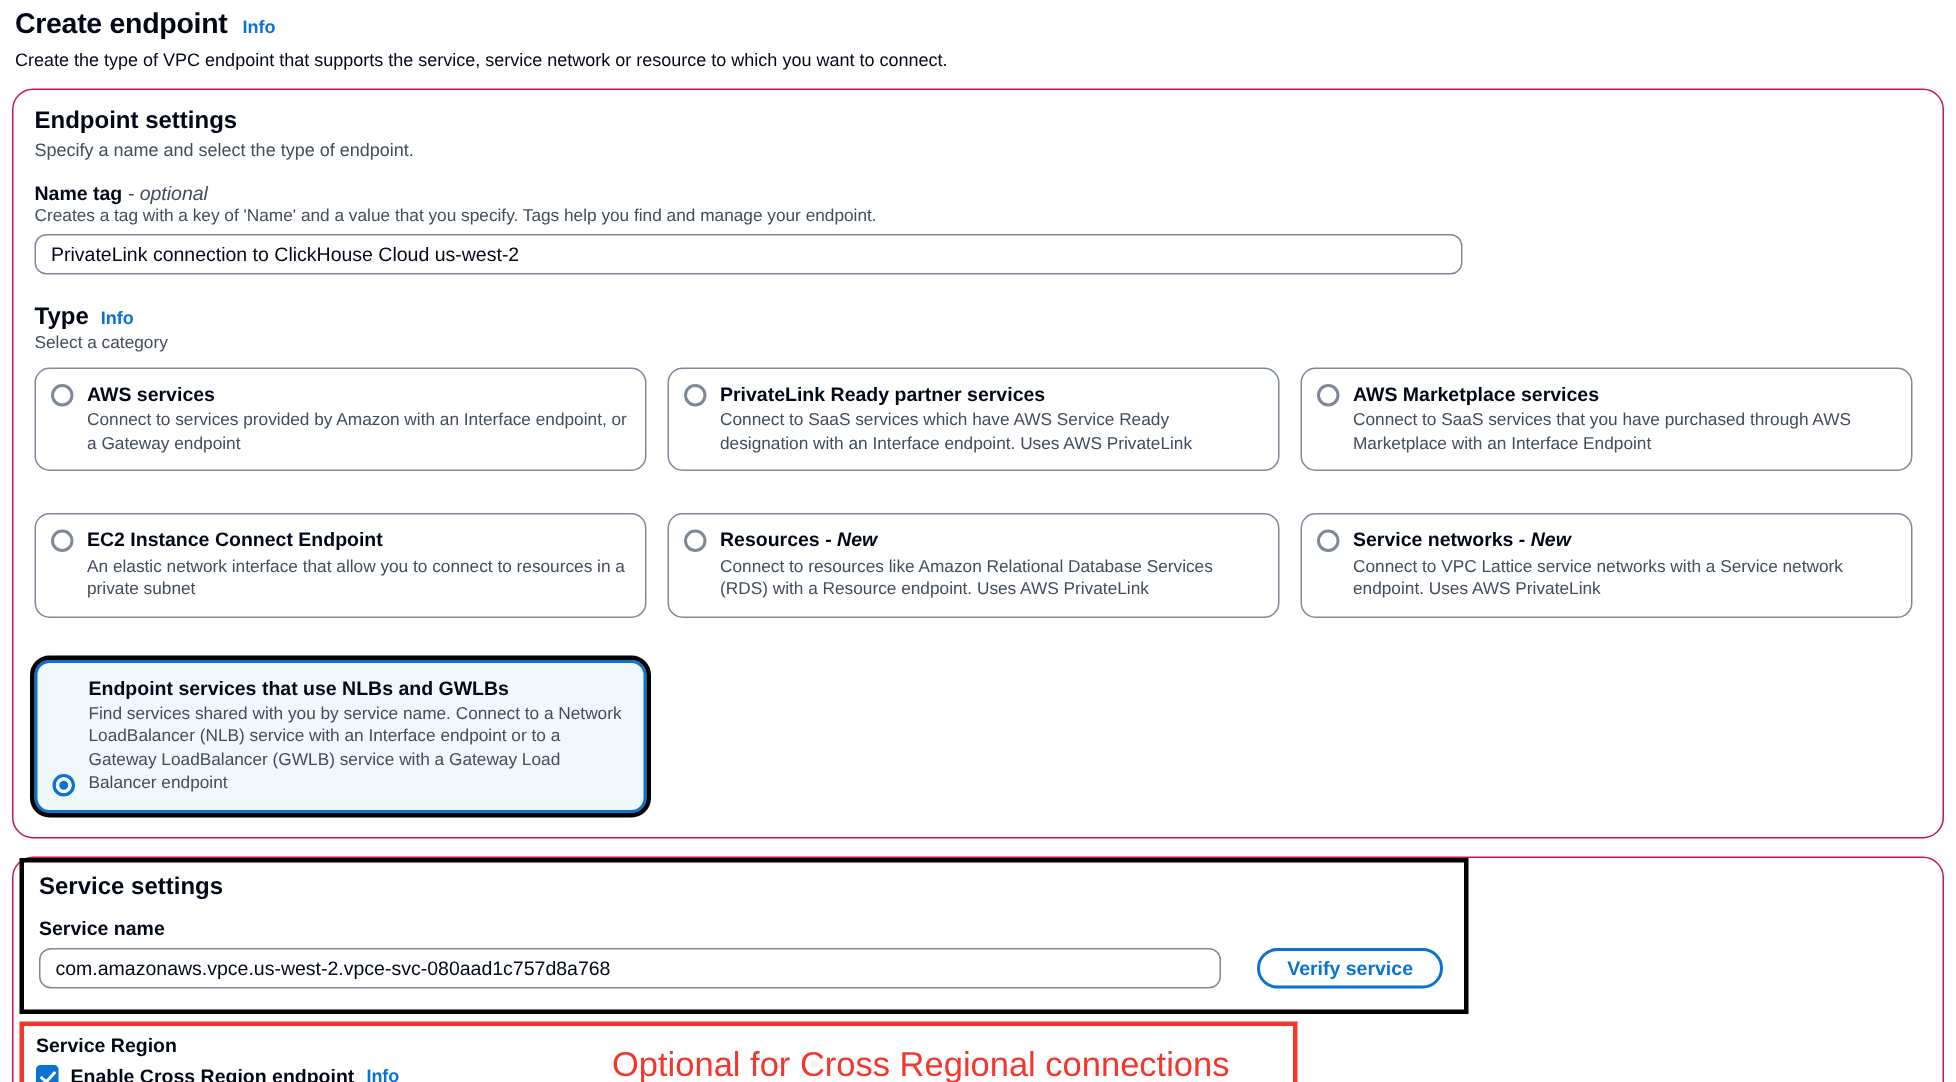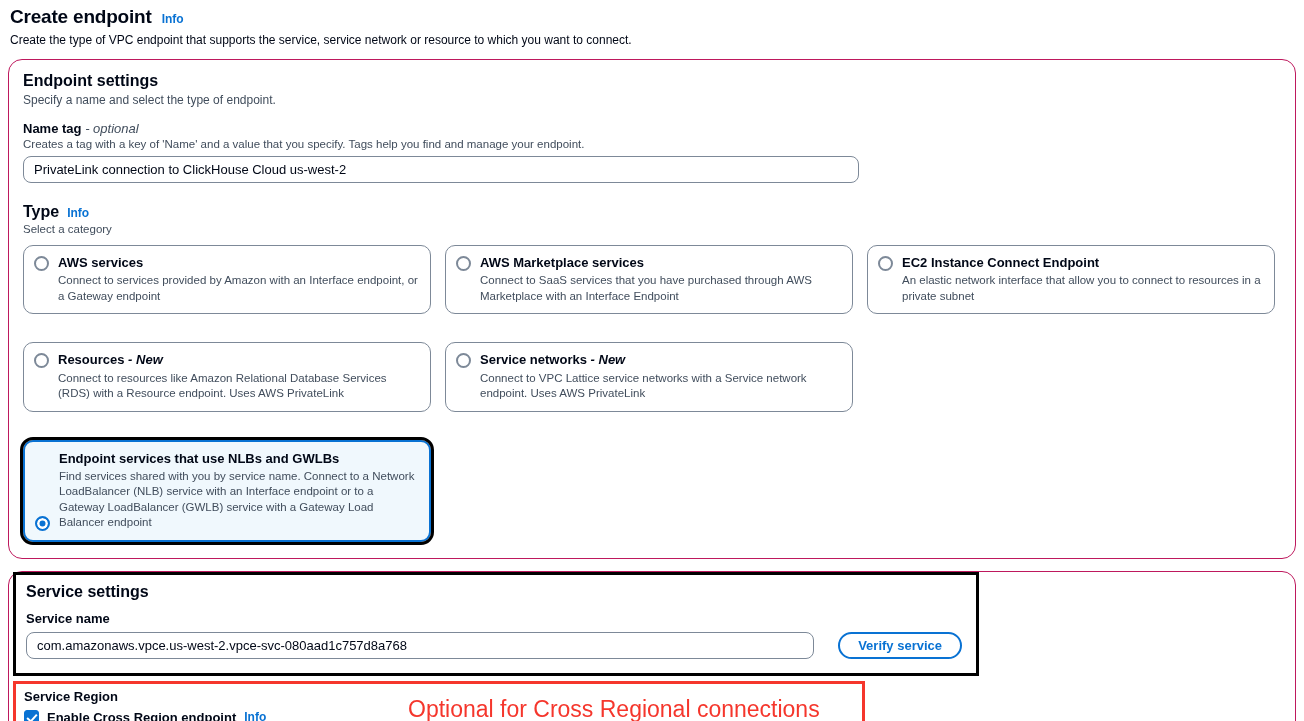--- a/index.html
+++ b/index.html
@@ -28,21 +28,21 @@
   .card-inner { padding: 12px 20px 16px 14px; }
   h2 { font-size: 16px; font-weight: 700; }
   .card-desc { font-size: 12px; color: #414d5c; margin-top: 3px; }
 
   .field-label { font-size: 13px; font-weight: 700; margin-top: 14px; }
   .optional { font-weight: 400; font-style: italic; color: #414d5c; }
   .field-help { font-size: 11.5px; color: #414d5c; margin-top: 2px; }
 
   .text-input {
     margin-top: 6px;
-    width: 836px;
+    width: 952px;
     height: 27px;
     border: 1px solid #7d8998;
     border-radius: 8px;
     padding: 0 10px;
     font-size: 13px;
     font-family: inherit;
     color: #000716;
     background: #fff;
   }
 
@@ -196,20 +196,27 @@
       <div class="options-grid">
 
         <div class="option-card">
           <span class="radio"></span>
           <div>
             <div class="option-title"><span>AWS services</span></div>
             <div class="option-desc">Connect to services provided by Amazon with an Interface endpoint, or a Gateway endpoint</div>
           </div>
         </div>
 
+        <div class="option-card">
+          <span class="radio"></span>
+          <div>
+            <div class="option-title"><span>PrivateLink Ready partner services</span></div>
+            <div class="option-desc">Connect to SaaS services which have AWS Service Ready designation with an Interface endpoint. Uses AWS PrivateLink</div>
+          </div>
+        </div>
 
         <div class="option-card">
           <span class="radio"></span>
           <div>
             <div class="option-title"><span>AWS Marketplace services</span></div>
             <div class="option-desc">Connect to SaaS services that you have purchased through AWS Marketplace with an Interface Endpoint</div>
           </div>
         </div>
 
         <div class="option-card">

